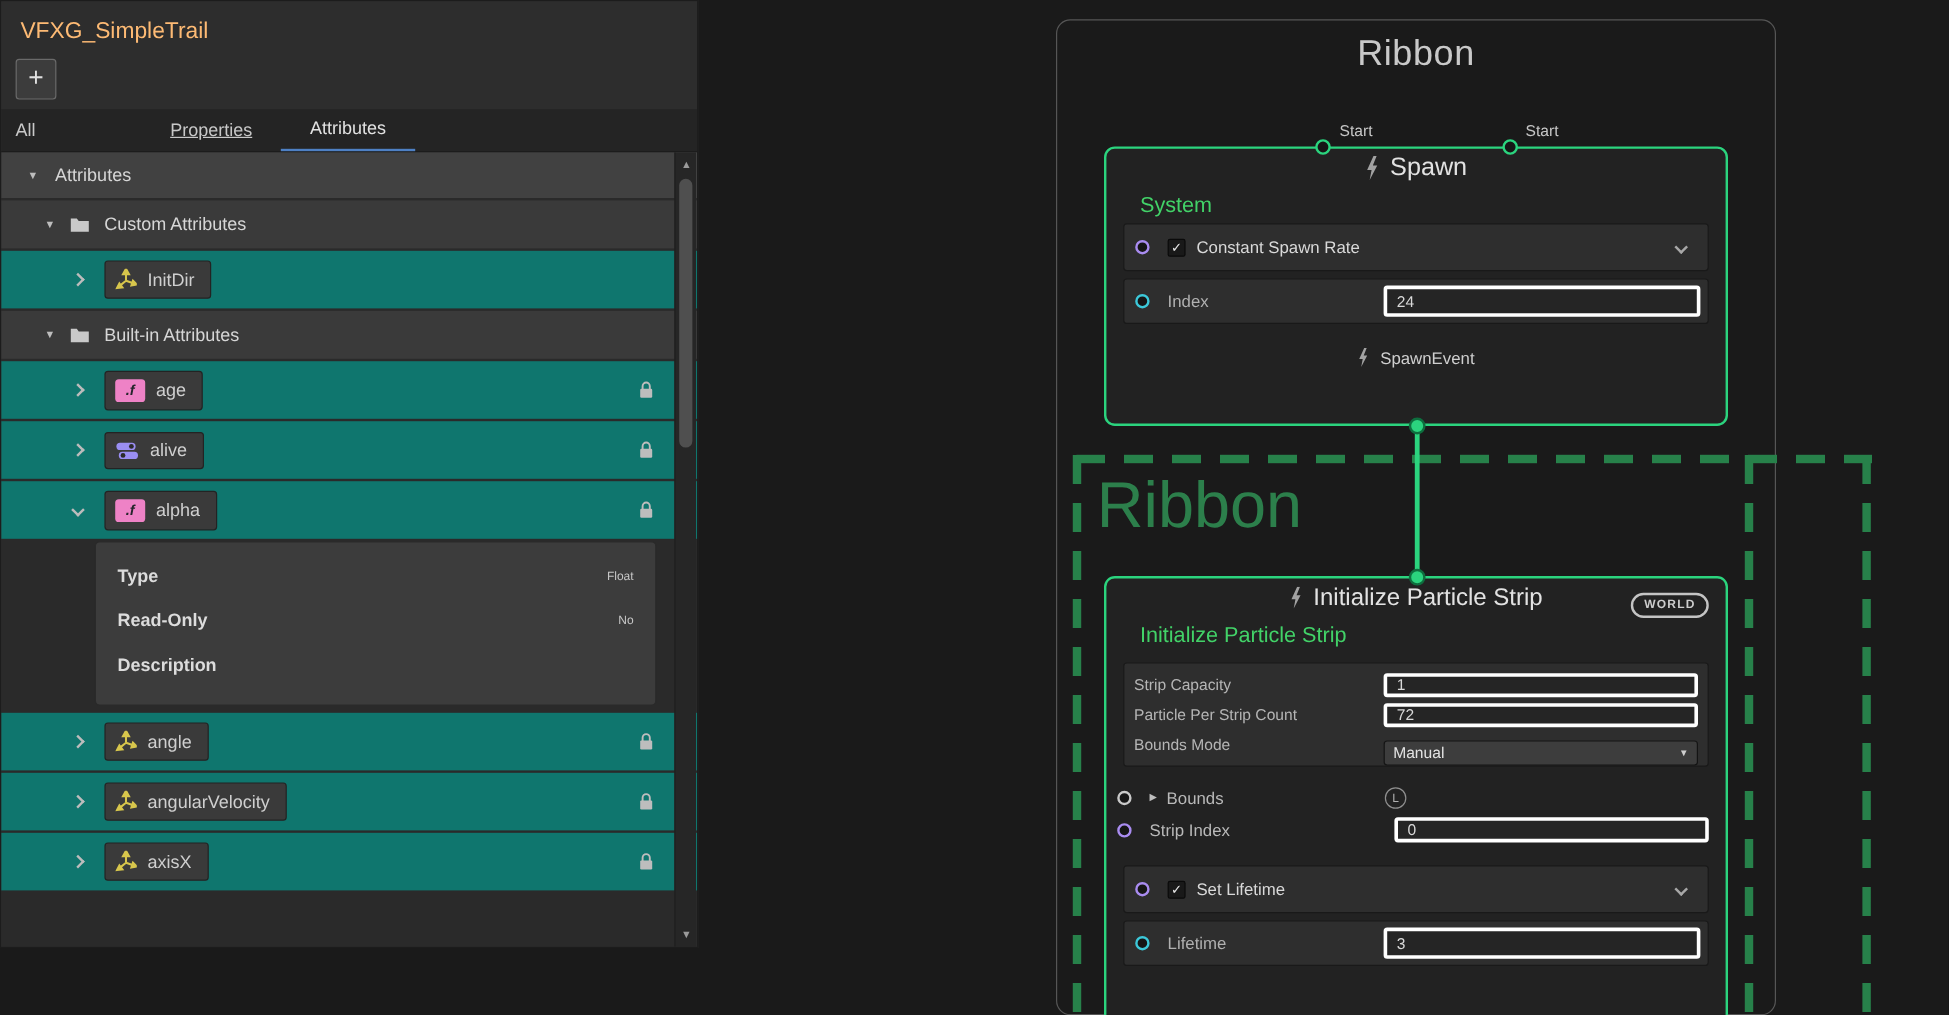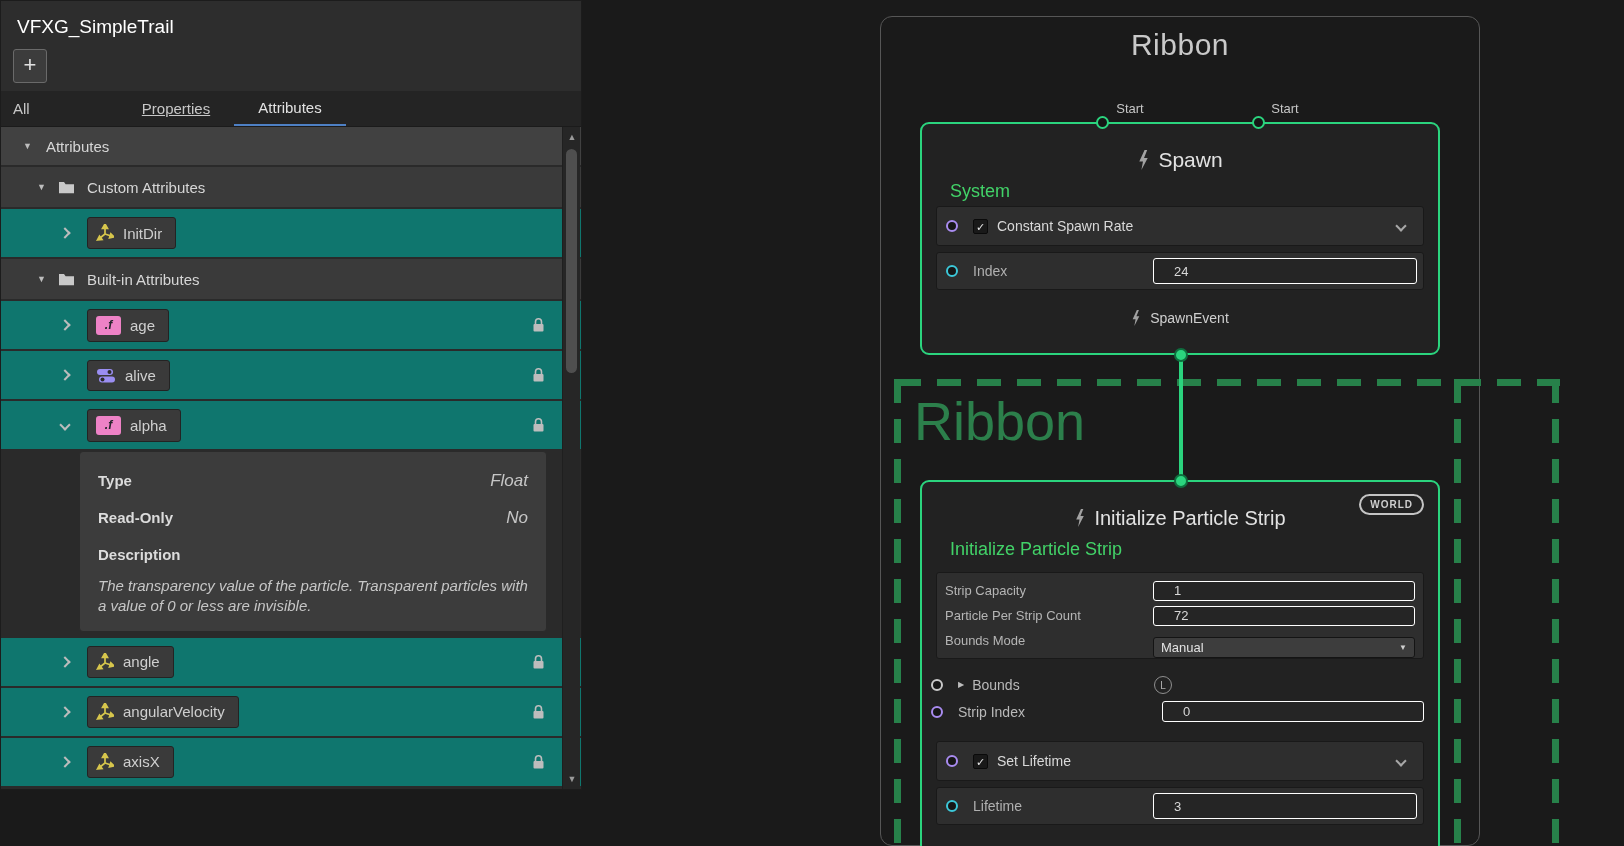--- a/index.html
+++ b/index.html
@@ -3,21 +3,21 @@
 <meta charset="utf-8">
 <style>
   * { margin:0; padding:0; box-sizing:border-box; }
   html,body { background:#141414; }
   body { font-family:"Liberation Sans","DejaVu Sans",sans-serif; }
   #stage { position:relative; width:1624px; height:846px; background:#1a1a1a; overflow:hidden; }
 
   
   .blackboard { position:absolute; left:0; top:0; width:582px; height:790px; background:#2b2b2b; border:1px solid #1c1c1c; overflow:hidden; }
   .bb-header { position:relative; height:90px; background:#2d2d2d; }
-  .bb-title { position:absolute; left:16px; top:15px; font-size:19px; color:#ffffff; }
+  .bb-title { position:absolute; left:16px; top:15px; font-size:19px; color:#fdba74; }
   .bb-add { position:absolute; left:12px; top:48px; width:34px; height:34px; background:#3c3c3c; border:1px solid #6a6a6a; border-radius:3px; color:#e0e0e0; font-size:22px; line-height:30px; text-align:center; cursor:pointer; }
   .bb-tabs { display:flex; height:36px; background:#242424; border-bottom:1px solid #1b1b1b; align-items:stretch;text-align:center; }
   .tab { display:flex; align-items:center; font-size:15px; color:#c8c8c8; cursor:pointer; }
   .tab-all { width:117px; padding-left:12px; }
   .tab-props { width:116px; justify-content:center;text-decoration:underline; }
   .tab-attrs { width:112px; justify-content:center; border-bottom:2px solid var(--tab-blue); color:#e2e2e2; }
   .bb-body { position:relative; background:#2a2a2a; height:664px; }
   .row { display:flex; align-items:center; margin-bottom:2px; }
   .sec-main { height:38px; background:#414141; padding-left:22px; gap:14px; }
   .sec-folder { height:40px; background:#3a3a3a; padding-left:36px; gap:12px; }
@@ -28,53 +28,53 @@
   .lock { position:absolute; right:36px; top:50%; transform:translateY(-50%); }
   .tri { font-size:9px; color:#bdbdbd; line-height:1; }
   .tri.sm { font-size:8px; }
   .chev { width:8px; height:8px; border-right:2px solid #bcbcbc; border-bottom:2px solid #bcbcbc; display:inline-block; flex:none; }
   .chev.r { transform:rotate(-45deg); }
   .chev.d { transform:rotate(45deg); }
   .icon-float { width:25px; height:19px; background:var(--icon-pink); border-radius:3px; color:#25252b; font-size:12px; font-weight:bold; font-style:italic; text-align:center; line-height:19px; }
   .details { background:#3c3c3c; border:1px solid #2a2a2a; border-radius:4px; margin:2px 34px 6px 78px; padding:10px 18px 14px 18px; }
   .det-row { display:flex; justify-content:space-between; align-items:center; height:37px; }
   .det-label { font-size:15px; font-weight:600; color:#dcdcdc; }
-  .det-value { font-size:17px; font-style:italic; color:#c6c6c6; }
+  .det-value { font-size:10px; color:#c6c6c6; }
   .det-desc { font-size:15px; font-style:italic; color:#c6c6c6; line-height:1.35; margin-top:3px; }
   
   .bb-scroll { position:absolute; right:1px; top:126px; bottom:0; width:18px; background:#262626; border-left:1px solid #1f1f1f; }
   .sb-arrow { position:absolute; left:0; width:18px; height:16px; color:#9a9a9a; font-size:9px; text-align:center; line-height:16px; cursor:pointer; }
   .sb-up { top:2px; } .sb-down { bottom:2px; }
   .sb-thumb { position:absolute; left:3px; top:22px; width:11px; height:224px; background:#4f4f4f; border-radius:6px; cursor:grab; }
 
   
   .group-box { position:absolute; left:880px; top:16px; width:600px; height:830px; border:1px solid #565656; border-radius:12px; }
   .group-title { position:absolute; left:880px; top:28px; width:600px; text-align:center; font-size:30px; color:#c9c9c9; letter-spacing:0.5px; }
   .dash { position:absolute; }
   .dash-h { height:7px; background:repeating-linear-gradient(90deg, var(--dash-green) 0 24px, transparent 24px 40px); }
   .dash-v { width:7px; background:repeating-linear-gradient(180deg, var(--dash-green) 0 24px, transparent 24px 40px); }
   .system-label { position:absolute; left:914px; top:390px; font-size:54px; color:var(--ribbon-green); opacity:0.9; }
   .edge { position:absolute; left:1179px; top:355px; width:4px; height:127px; background:var(--accent-green); }
   .edge-dot { position:absolute; width:14px; height:14px; border-radius:50%; background:var(--accent-green); border:2px solid #0e6e3e; z-index:6; }
   .node { position:absolute; width:520px; background:#222222; border:2px solid var(--accent-green); border-radius:9px; z-index:4; }
-  .node-header { display:flex; justify-content:center; align-items:center; gap:8px; margin-top:20px; height:32px; }
+  .node-header { display:flex; justify-content:center; align-items:center; gap:8px; margin-top:0; height:32px; }
   .node-title { font-size:21px; color:#e2e2e2; }
   .node-title.sm { font-size:20px; }
   .context-label { height:30px; line-height:30px; padding-left:28px; font-size:18px; color:var(--label-green); }
   .block { position:relative; display:flex; align-items:center; margin:0 14px 6px 14px; background:#2e2e2e; border:1px solid #191919; border-radius:3px; padding:0 6px 0 36px; }
   .block.h40 { height:40px; } .block.h38 { height:38px; }
   .port { position:absolute; left:9px; top:50%; margin-top:-6px; width:12px; height:12px; border-radius:50%; background:#161616; border:2px solid #999; }
   .port.purple { border-color:var(--port-purple); }
   .port.cyan { border-color:var(--port-cyan); }
   .port.gray { border-color:#c9c9c9; }
   .checkbox { width:15px; height:15px; background:#191919; border:1px solid #0a0a0a; border-radius:2px; color:#e8e8e8; font-size:11px; line-height:14px; text-align:center; margin-right:9px; cursor:pointer; }
   .block-label { font-size:14px; color:#d9d9d9; }
   .block-label.dim { color:#b0b0b0; }
   .block .chev { margin-left:auto; margin-right:12px; border-color:#a8a8a8; }
-  .field { background:#252525; border:1px solid #ffffff; border-radius:3px; color:#d8d8d8; font-size:13px; padding:0 20px; font-family:inherit; outline:none; }
+  .field { background:#252525; border:3px solid #ffffff; border-radius:3px; color:#d8d8d8; font-size:13px; padding:0 8px; font-family:inherit; outline:none; }
   .field.wide { width:264px; height:26px; margin-left:auto; }
   .node-footer { display:flex; justify-content:center; align-items:center; gap:9px; margin-top:12px; height:32px; font-size:14px; color:#cfcfcf; }
   .top-port { position:absolute; width:13px; height:13px; border-radius:50%; background:#161616; border:2px solid var(--accent-green); z-index:5; cursor:crosshair; }
   .port-label { position:absolute; font-size:13px; color:#c6c6c6; transform:translateX(-50%); z-index:5; }
   .space-badge { position:absolute; right:14px; top:12px; border:2px solid #c4c4c4; border-radius:12px; color:#cdcdcd; font-size:10px; font-weight:bold; letter-spacing:1px; padding:3px 9px; cursor:pointer; }
   .settings { margin:8px 14px 0 14px; background:#2e2e2e; border:1px solid #191919; border-radius:3px; padding:5px 8px; }
   .set-row { display:flex; align-items:center; height:25px; }
   .set-label { font-size:13px; color:#b5b5b5; }
   .set-field { width:262px; height:20px; margin-left:auto; font-size:13px; }
   .dropdown { width:262px; height:21px; margin-left:auto; background:#3d3d3d; border:1px solid #141414; border-radius:3px; display:flex; align-items:center; padding:0 7px; cursor:pointer;margin-top:13px; }
@@ -200,21 +200,20 @@
           <span class="det-label">Type</span>
           <span class="det-value">Float</span>
         </div>
         <div class="det-row">
           <span class="det-label">Read-Only</span>
           <span class="det-value">No</span>
         </div>
         <div class="det-row">
           <span class="det-label">Description</span>
         </div>
-        <div class="det-desc">The transparency value of the particle. Transparent particles with a value of 0 or less are invisible.</div>
       </div>
 
       <div class="attr-row row">
         <span class="chev r"></span>
         <span class="pill">
           <span>
             <svg width="18" height="18" viewBox="0 0 18 18" stroke="var(--icon-yellow)" stroke-width="1.7" fill="var(--icon-yellow)">
               <line x1="9" y1="10" x2="9" y2="3"></line>
                 <polygon points="9,0 6.5,4.5 11.5,4.5"></polygon>
               <line x1="9" y1="10" x2="15" y2="12"></line>

